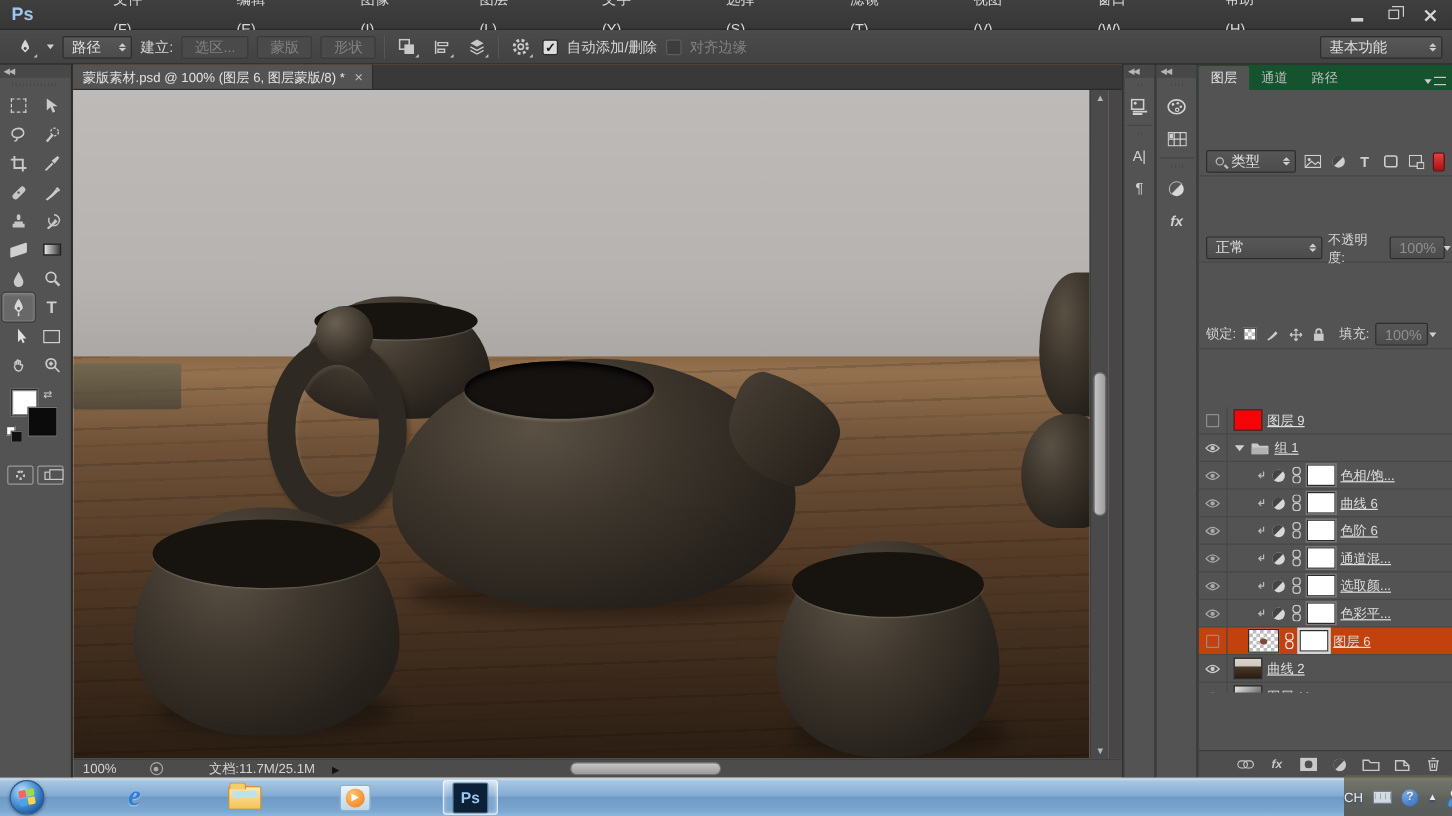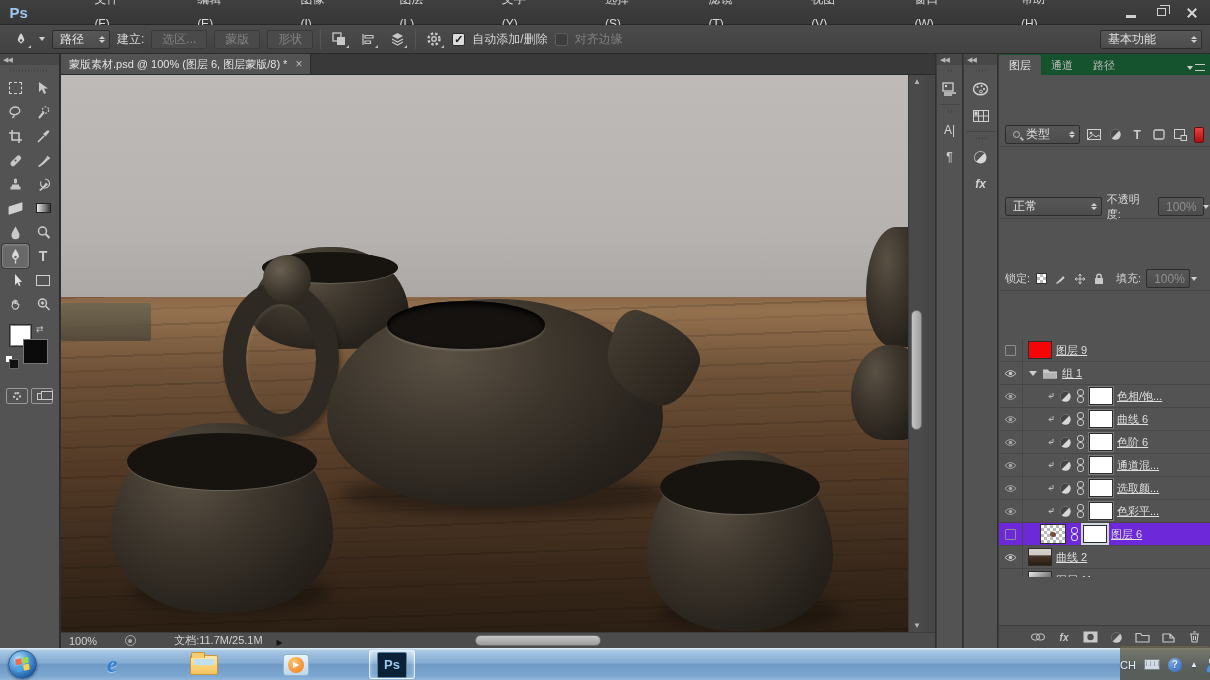--- a/index.html
+++ b/index.html
@@ -156,21 +156,21 @@
     linear-gradient(45deg,#b9b9b9 25%,transparent 25%,transparent 75%,#b9b9b9 75%); }
   .checker-sm { width:11px; height:11px; background-size:6px 6px; background-position:0 0,3px 3px; border:1px solid #333; }
 
   #lrows { flex:1; overflow:hidden; }
   .lrow { height:23px; display:flex; align-items:center; border-bottom:1px solid #484848; }
   .eyecell { width:24px; height:23px; flex:none; display:flex; align-items:center; justify-content:center;
     border-right:1px solid #484848; }
   .eyebox { width:11px; height:11px; border:1px solid #8e8e8e; border-radius:1px; }
   .rowbody { display:flex; align-items:center; gap:4px; padding-left:5px; flex:1; height:100%; }
   .lname { font-size:11px; color:#dedede; white-space:nowrap;text-decoration:underline; }
-  .lrow-sel { background:#6d28d9;justify-content:center; }
+  .lrow-sel { background:#c2410c;justify-content:center; }
   .lrow-sel .rowbody { border-left:none; }
   .thumb { width:24px; height:18px; border:1px solid #2c2c2c; flex:none; }
   .redthumb { background:#f50408; }
   .maskthumb { width:24px; height:18px; background:#fff; border:1px solid #2c2c2c; outline:1px solid #7a7a7a; flex:none; }
   .maskthumb-sel { outline:2px solid #cfd6dc; }
   .tri-down { width:0; height:0; border-left:4px solid transparent; border-right:4px solid transparent;
     border-top:5px solid #cfcfcf; margin:0 1px; }
   .indent { width:14px; flex:none; }
   .checkerthumb { width:26px; height:20px; background-size:6px 6px; background-position:0 0,3px 3px; border:1px solid #2c2c2c;
     position:relative; flex:none; }

